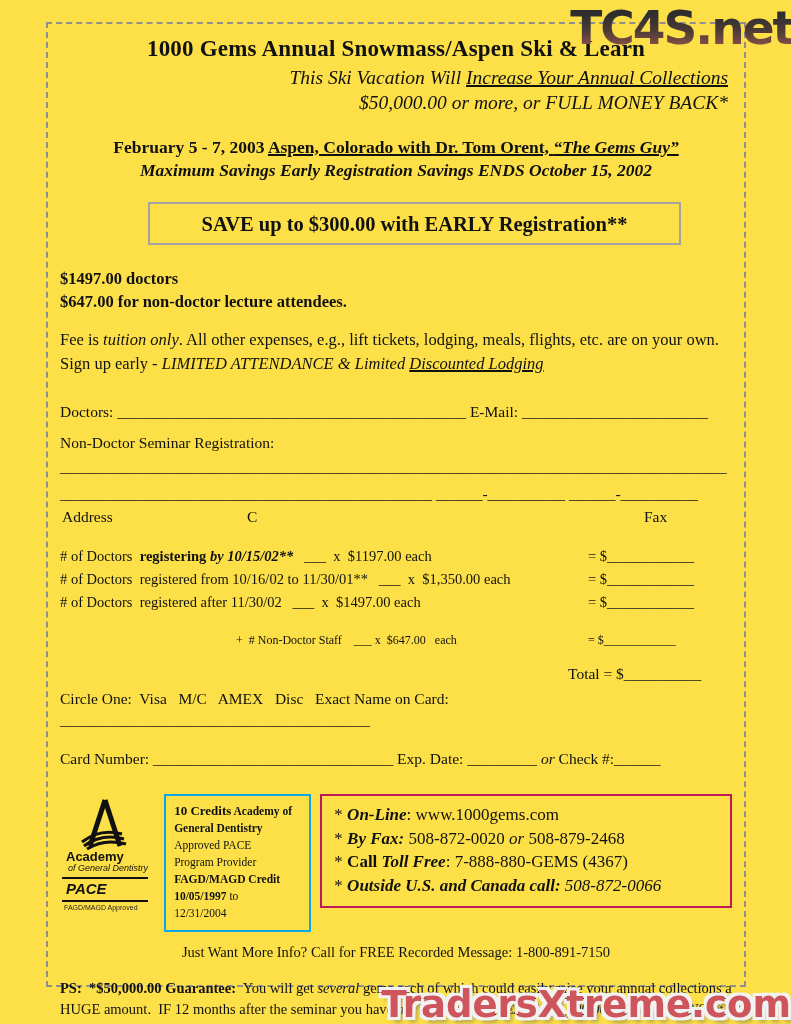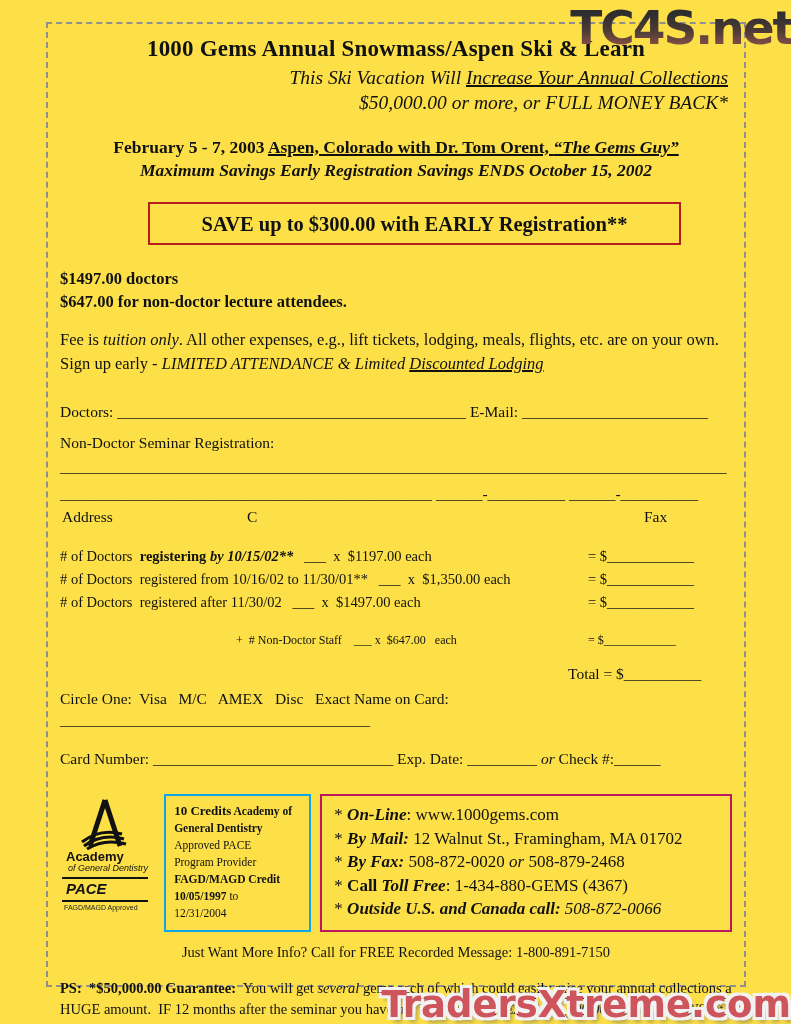--- a/index.html
+++ b/index.html
@@ -20,21 +20,21 @@
 
   .title { margin-top:12px; text-align:center; font-size:23px; font-weight:bold; letter-spacing:.2px; }
   .tagline, .moneyback { text-align:right; padding-right:4px; font-size:19.5px; font-style:italic; line-height:25px; }
   .tagline { margin-top:3px; }
 
   .dateline { margin-top:21px; text-align:center; font-size:17.5px; font-weight:bold; line-height:23px; }
   .savings  { text-align:center; font-size:17.5px; font-weight:bold; font-style:italic; line-height:23px; }
 
   .savebox {
     margin-top:20px; margin-left:88px; width:533px; height:43px;
-    border:2px solid #b91c1c; text-align:center; line-height:40px;
+    border:2px solid #a3a3a3; text-align:center; line-height:40px;
     font-size:20.5px; font-weight:bold;
   }
 
   .price1 { margin-top:22px; font-size:16.5px; font-weight:bold; line-height:23px; }
   .price2 { font-size:16.5px; font-weight:bold; line-height:23px; }
 
   .feepara { margin-top:15px; font-size:16.5px; line-height:24px; width:676px; }
 
   .fieldrow { margin-top:26px; font-size:15.5px; line-height:20px; }
   .participants { margin-top:12px; font-size:15.5px; }
@@ -182,23 +182,22 @@
         <div class="b txt">General Dentistry</div>
         <div class="txt">Approved PACE</div>
         <div class="txt">Program Provider</div>
         <div class="b txt">FAGD/MAGD Credit</div>
         <div class="txt"><span class="b">10/05/1997</span><span> to</span></div>
         <div class="txt">12/31/2004</div>
       </div>
 
       <div class="contactbox">
         <div class="txt"><span>* </span><span class="bi">On-Line</span><span>: www.1000gems.com</span></div>
-        <div class="txt"><span>* </span><span class="bi">By Mail:</span><span> 12 Walnut St., Framingham, MA 01702</span></div>
         <div class="txt"><span>* </span><span class="bi">By Fax:</span><span> 508-872-0020 </span><span class="i">or</span><span> 508-879-2468</span></div>
-        <div class="txt"><span>* </span><span class="b">Call </span><span class="bi">Toll Free</span><span>: 1-434-880-GEMS (4367)</span></div>
+        <div class="txt"><span>* </span><span class="b">Call </span><span class="bi">Toll Free</span><span>: 7-888-880-GEMS (4367)</span></div>
         <div class="txt"><span>* </span><span class="bi">Outside U.S. and Canada call:</span><span class="i"> 508-872-0066</span></div>
       </div>
 
     </div>
 
     <div class="infoline txt">Just Want More Info? Call for FREE Recorded Message: 1-800-891-7150</div>
 
     <div class="pspara txt"><span class="b">PS:  *$50,000.00 Guarantee:</span><span>  You will get </span><span class="i">several</span><span> gems each of which could easily raise your annual collections a HUGE amount.  IF 12 months after the seminar you have </span><span class="i">not</span><span> increased </span><span class="i">AT LEAST $50,000.00 COLLECTIONS</span><span> let us know and you’ll receive FULL tuition REFUND.</span></div>
 
   </div>

